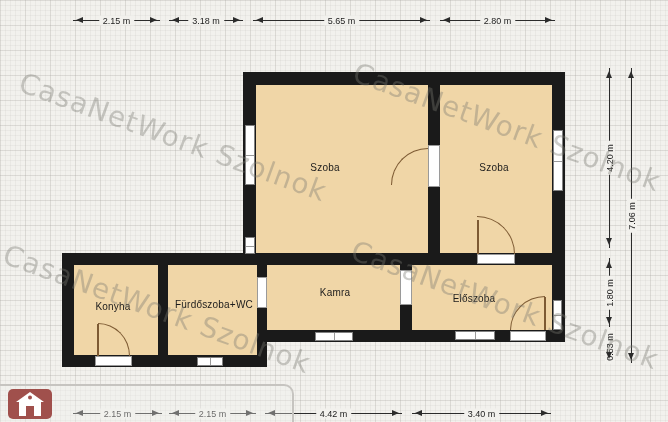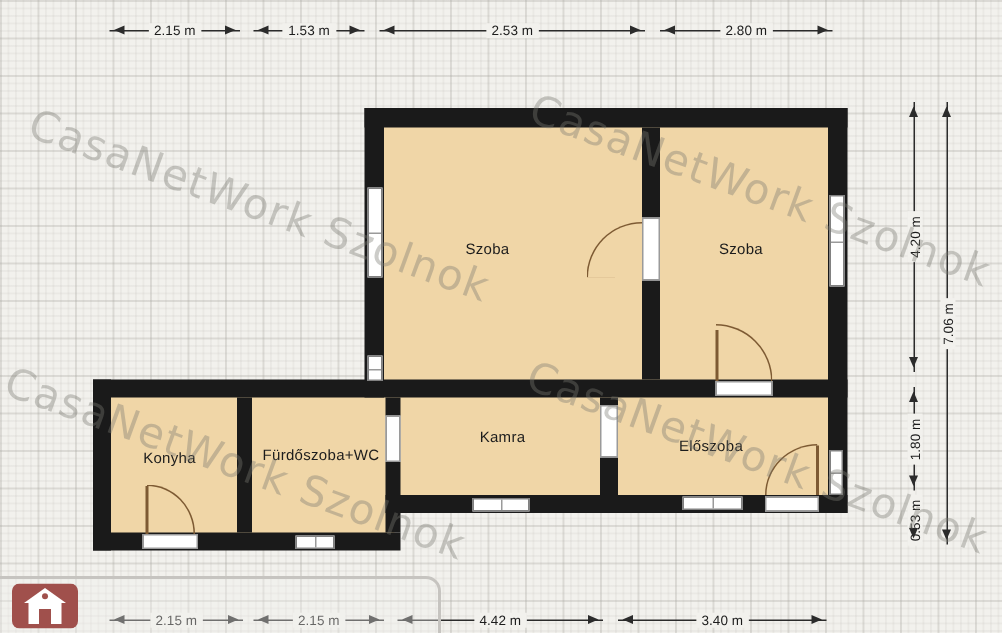--- a/index.html
+++ b/index.html
@@ -106,24 +106,24 @@
   <div class="rlabel" style="left:494px;top:167px">Szoba</div>
   <div class="rlabel" style="left:113px;top:306px">Konyha</div>
   <div class="rlabel" style="left:214px;top:304px">Fürdőszoba+WC</div>
   <div class="rlabel" style="left:335px;top:292px">Kamra</div>
   <div class="rlabel" style="left:474px;top:298px">Előszoba</div>
 
   <div class="dimh" style="left:73px;top:20px;width:87px">
       <span>2.15 m</span>
     </div>
   <div class="dimh" style="left:169px;top:20px;width:74px">
-      <span>1.53 m</span>
+      <span>3.18 m</span>
     </div>
   <div class="dimh" style="left:253px;top:20px;width:177px">
-      <span>2.53 m</span>
+      <span>5.65 m</span>
     </div>
   <div class="dimh" style="left:440px;top:20px;width:115px">
       <span>2.80 m</span>
     </div>
 
   <div class="dimh" style="left:73px;top:413px;width:89px">
       <span>2.15 m</span>
     </div>
   <div class="dimh" style="left:169px;top:413px;width:87px">
       <span>2.15 m</span>

